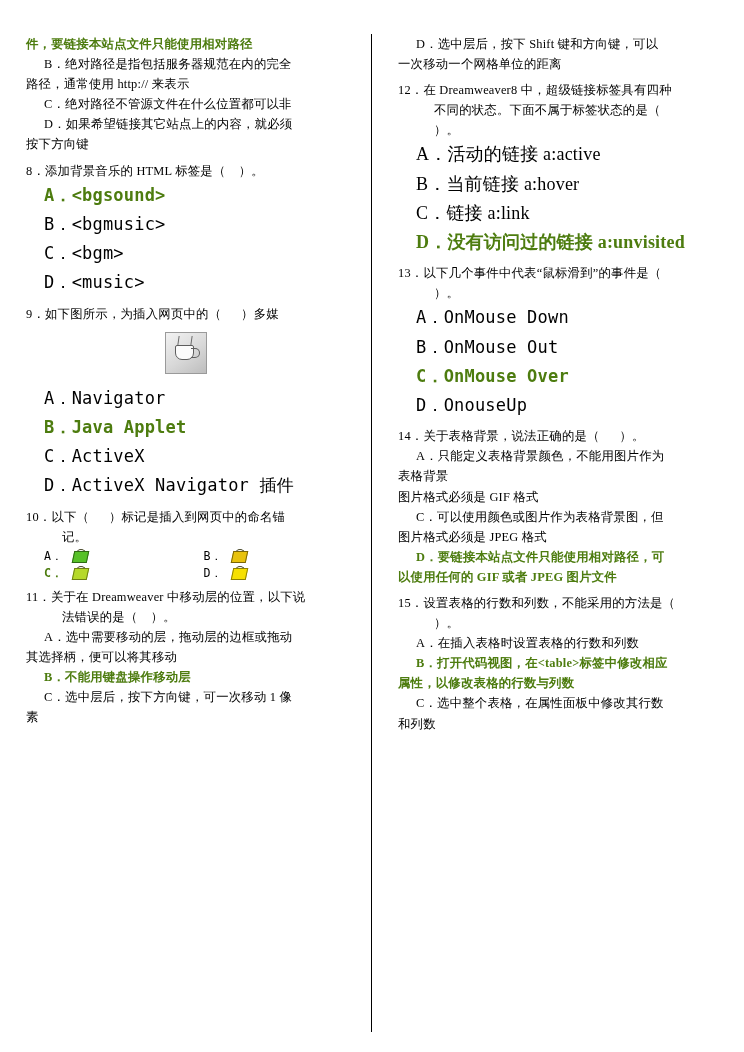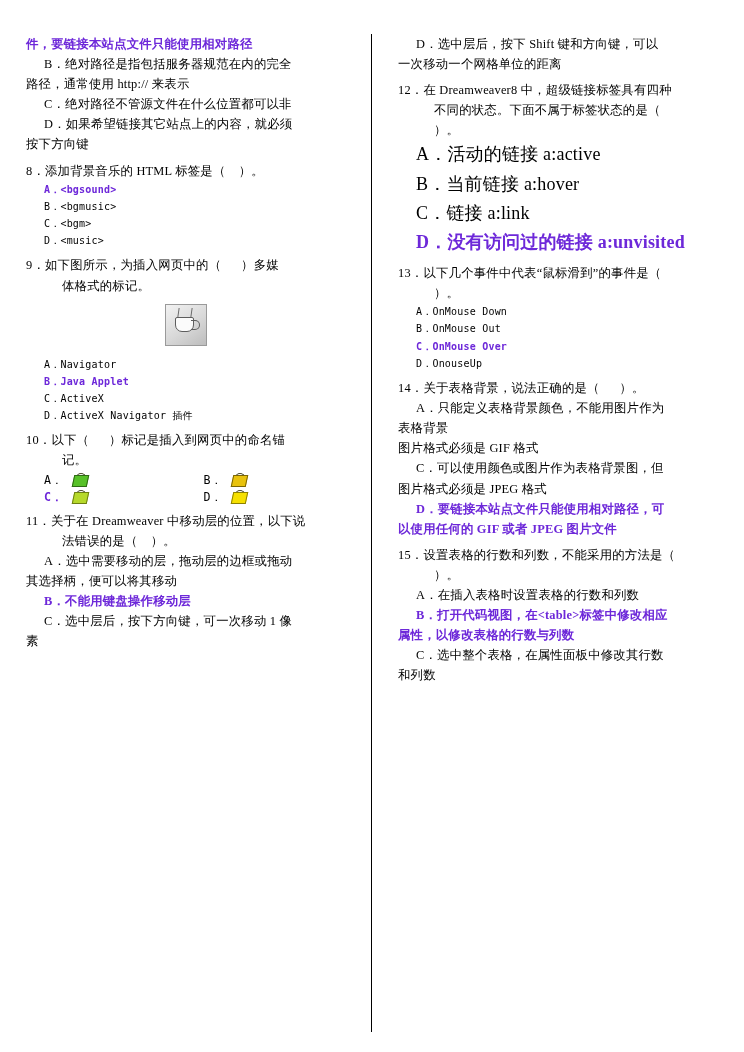--- a/index.html
+++ b/index.html
@@ -54,34 +54,34 @@
   }
   .indent1 {
     text-indent: 18px;
   }
   .indent2 {
     text-indent: 36px;
   }
   .opt {
     text-indent: 18px;
     font-family: "DejaVu Sans Mono", monospace;
-    font-size: 10px;
+    font-size: 17px;
     line-height: 1.72;
   }
   .opt-cn {
     text-indent: 18px;
     font-family: "Liberation Serif", serif;
     font-size: 18px;
     line-height: 1.62;
   }
   .hang {
     text-indent: 0;
   }
   .red {
-    color: #6d28d9;
+    color: #4d7c0f;
     font-weight: bold;
   }
   .img-row {
     text-align: center;
     margin: 8px 0 10px 0;
   }
   .coffee-icon {
     display: inline-block;
     width: 40px;
     height: 40px;
@@ -191,21 +191,20 @@
       <div class="q">
         <p class="line stem">8．添加背景音乐的 HTML 标签是（    ）。</p>
         <p class="line opt red">A．&lt;bgsound&gt;</p>
         <p class="line opt">B．&lt;bgmusic&gt;</p>
         <p class="line opt">C．&lt;bgm&gt;</p>
         <p class="line opt">D．&lt;music&gt;</p>
       </div>
 
       <div class="q">
         <p class="line stem">9．如下图所示，为插入网页中的（      ）多媒</p>
-        <p class="line indent2">体格式的标记。</p>
         <div class="img-row">
           <span class="coffee-icon"><span class="steam"></span></span>
         </div>
         <p class="line opt">A．Navigator</p>
         <p class="line opt red">B．Java Applet</p>
         <p class="line opt">C．ActiveX</p>
         <p class="line opt">D．ActiveX Navigator 插件</p>
       </div>
 
       <div class="q">

